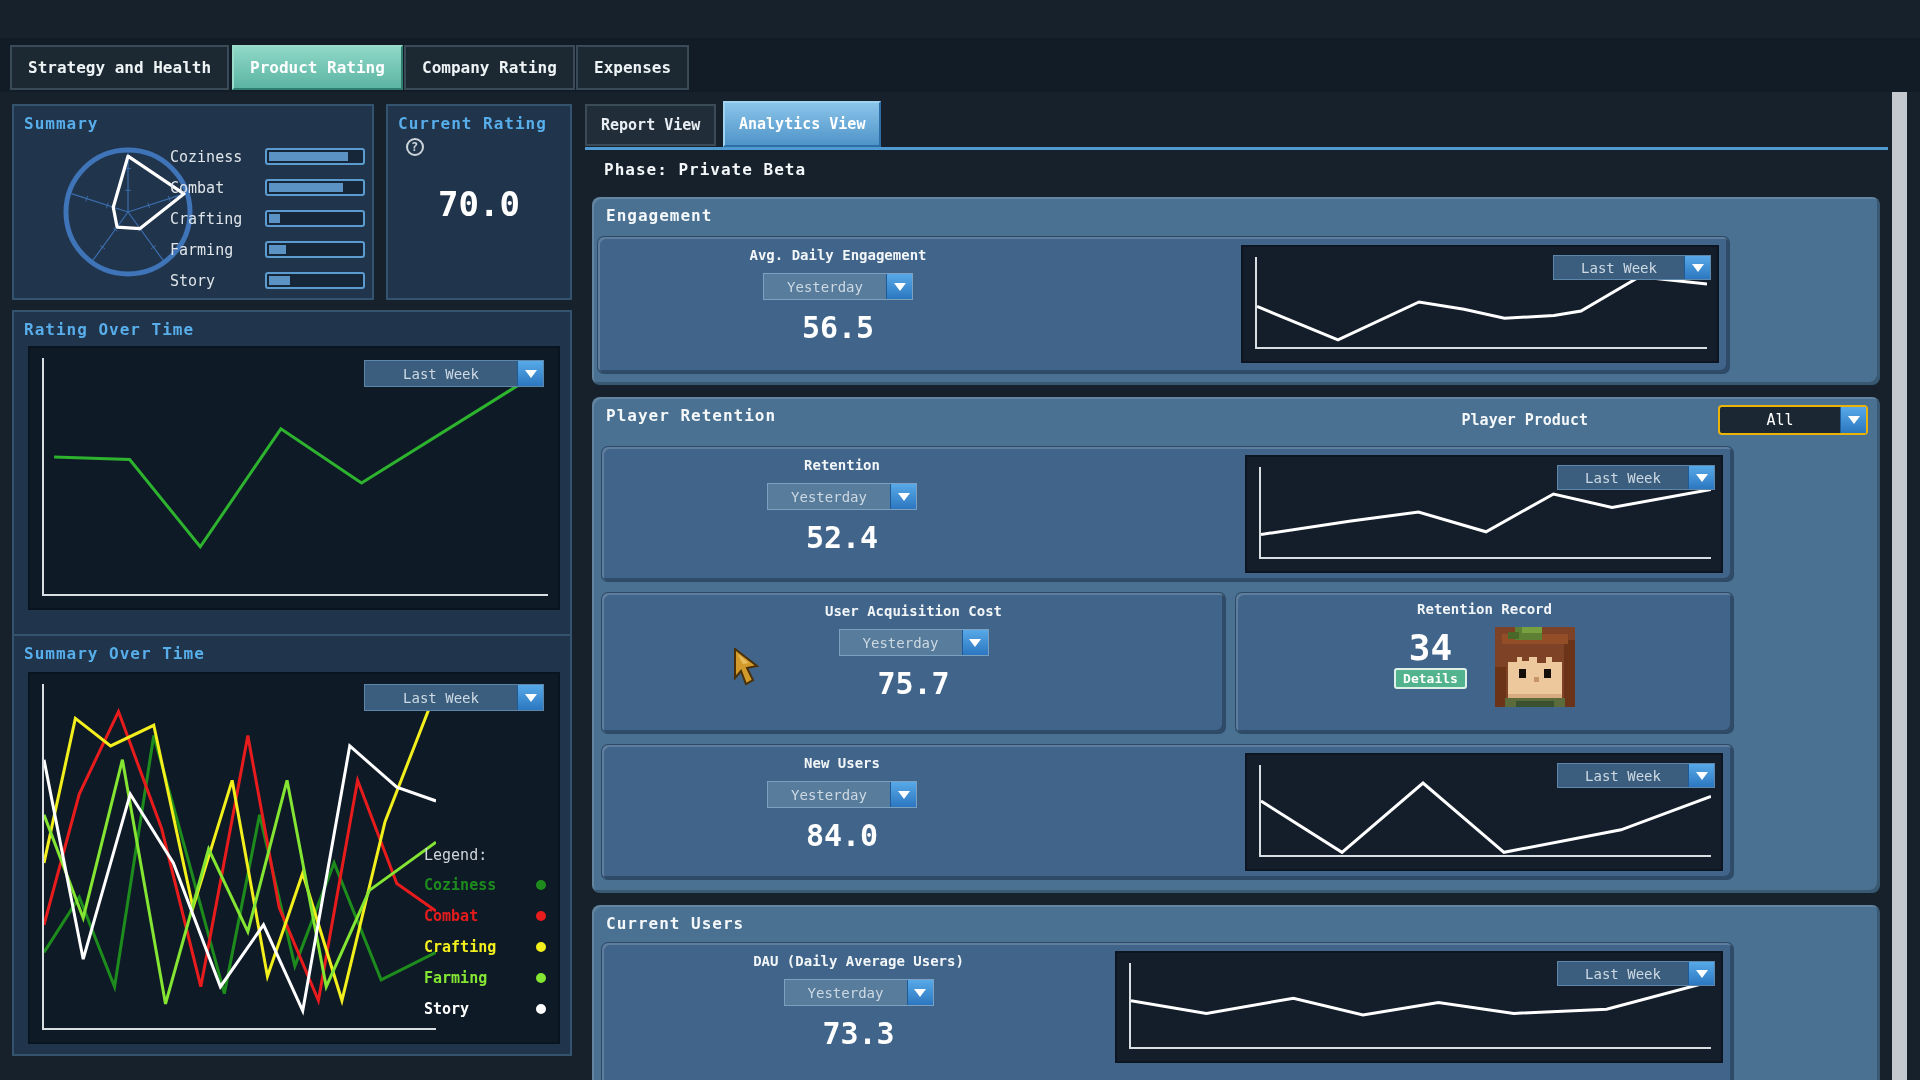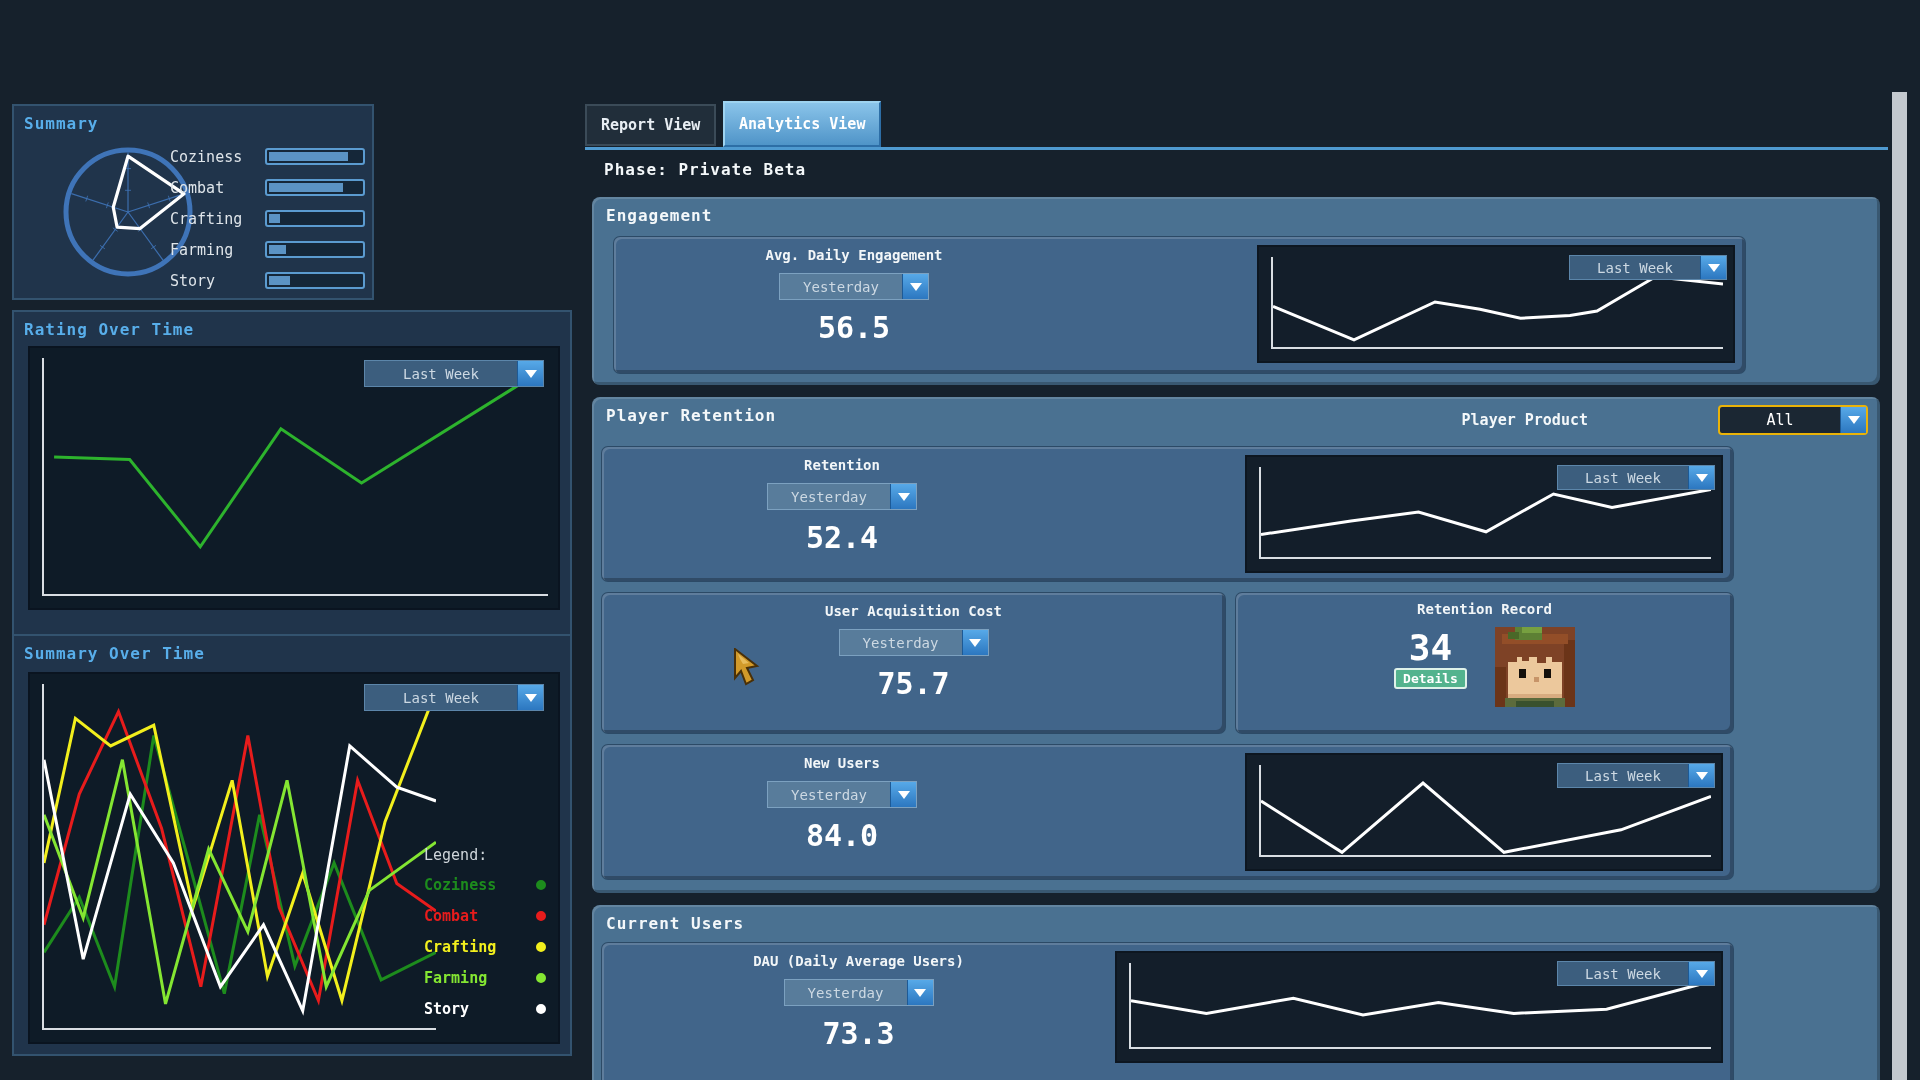--- a/index.html
+++ b/index.html
@@ -69,20 +69,26 @@
         font-size:12px;font-weight:bold;align-items:center;justify-content:center;margin-left:8px;vertical-align:-3px;cursor:pointer;}
   .phase{position:absolute;font-size:16px;font-weight:bold;color:#f4f8fa;letter-spacing:1px;}
   .origin-label{position:absolute;font-size:15px;font-weight:bold;color:#f4f8fa;}
 </style>
 </head>
 <body>
 
 <div id="stage">
 
 
+  <div class="tabrow">
+    <div class="tab" style="left:10px;">Strategy and Health</div>
+    <div class="tab active" style="left:232px;">Product Rating</div>
+    <div class="tab" style="left:404px;">Company Rating</div>
+    <div class="tab" style="left:576px;">Expenses</div>
+  </div>
 
   <div class="panel" style="left:12px;top:104px;width:362px;height:196px;">
     <div class="panel-title">Summary</div>
     <svg style="position:absolute;left:14px;top:28px;width:200px;height:156px;" viewBox="0 0 200 156">
         <circle cx="100" cy="78" r="62" fill="none" stroke="#3f74b8" stroke-width="5"></circle>
         <line x1="100" y1="78" x2="100" y2="18.480000000000004" stroke="#3f74b8" stroke-width="1.2" opacity="0.9"></line>
         <line x1="97" y1="56.3" x2="103" y2="56.3" stroke="#3f74b8" stroke-width="1" opacity="0.8"></line>
         <line x1="97" y1="34.6" x2="103" y2="34.6" stroke="#3f74b8" stroke-width="1" opacity="0.8"></line>
         <line x1="100" y1="78" x2="156.60688384988754" y2="59.607308494803135" stroke="#3f74b8" stroke-width="1.2" opacity="0.9"></line>
         <line x1="119.71087542048" y1="68.44116167317819" x2="121.56497738672968" y2="74.14750077094911" stroke="#3f74b8" stroke-width="1" opacity="0.8"></line>
@@ -123,20 +129,26 @@
         </div>
     </div>
     <div class="metric-row" style="left:0;top:166px;width:100%;">
       <span class="metric-label" style="left:156px;">Story</span>
       <div class="bar" style="left:251px;top:0;">
           <div class="bar-fill" style="width: 23%;"></div>
         </div>
     </div>
   </div>
 
+  <div class="panel" style="left:386px;top:104px;width:186px;height:196px;">
+    <div class="panel-title">
+      <span>Current Rating</span><span class="help">?</span>
+    </div>
+    <div class="big-value" style="top:78px;font-size:34px;">70.0</div>
+  </div>
 
   <div class="panel" style="left:12px;top:310px;width:560px;height:365px;">
     <div class="panel-title">Rating Over Time</div>
     <div class="chartbox" style="left:14px;top:34px;width:532px;height:264px;">
       <div class="plot">
         <svg viewBox="0 0 1000 1000" preserveAspectRatio="none">
             <polyline points="20,420 170,430 310,800 470,300 630,530 990,50" fill="none" stroke="#2db32d" stroke-width="3" vector-effect="non-scaling-stroke"></polyline>
           </svg>
       </div>
       <div class="dd dd-dark range-dd" style="top:12px;right:14px;width:180px;height:27px;">
@@ -203,21 +215,21 @@
   </div>
 
   <div class="vtab inactive" style="left:585px;top:104px;height:42px;">Report View</div>
   <div class="vtab active" style="left:723px;top:101px;height:46px;">Analytics View</div>
   <div class="blue-rule" style="left:585px;top:147px;width:1303px;height:3px;"></div>
 
   <div class="phase" style="left:604px;top:160px;">Phase: Private Beta</div>
 
   <div class="section" style="left:592px;top:197px;width:1288px;height:188px;">
     <div class="section-title">Engagement</div>
-    <div class="card" style="left:22px;top:40px;width:1131px;height:136px;">
+    <div class="card" style="left:6px;top:40px;width:1131px;height:136px;">
       <div class="stat" style="left:0;width:480px;">
         <div class="stat-title">Avg. Daily Engagement</div>
         <div class="dd">
           <span class="lbl">Yesterday</span>
           <span class="btn">
               <span class="arr"></span>
             </span>
         </div>
         <div class="stat-value">56.5</div>
       </div>

